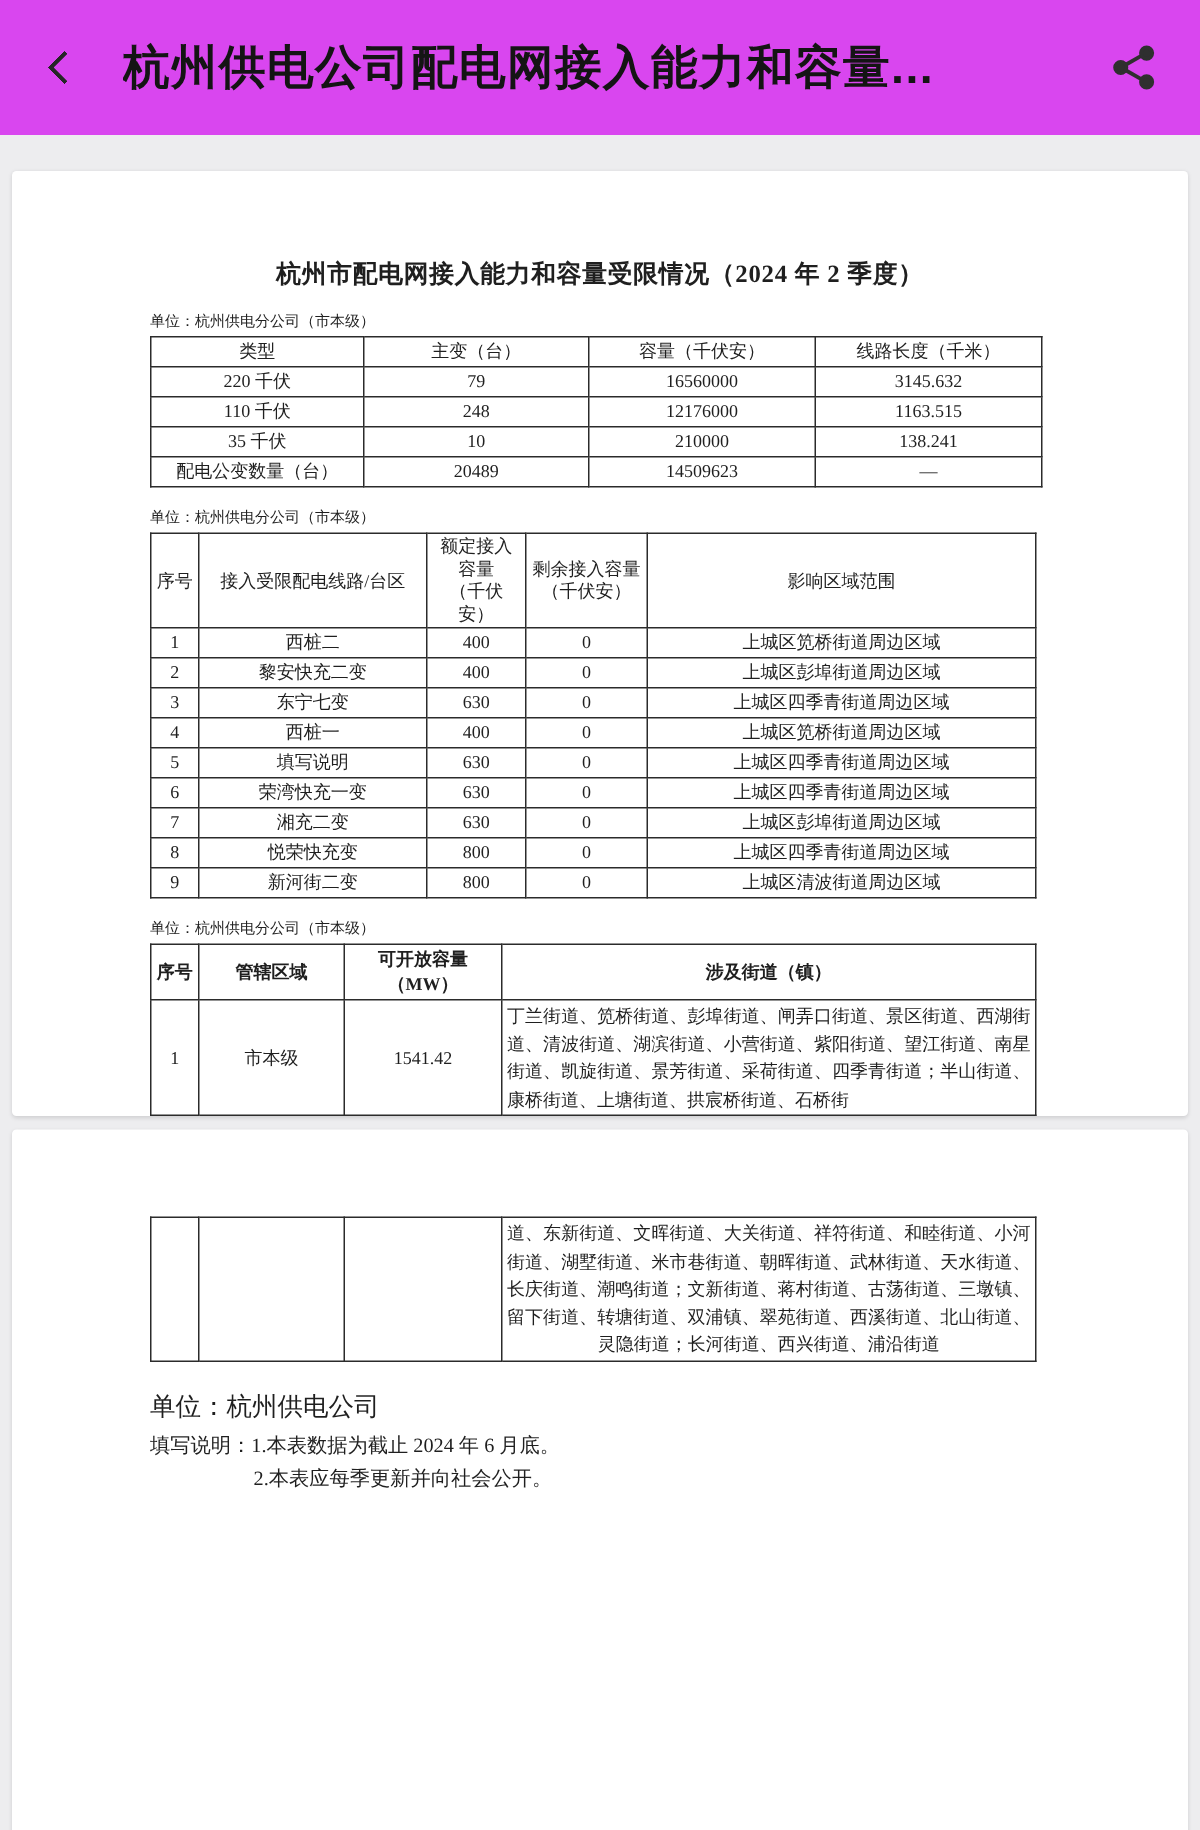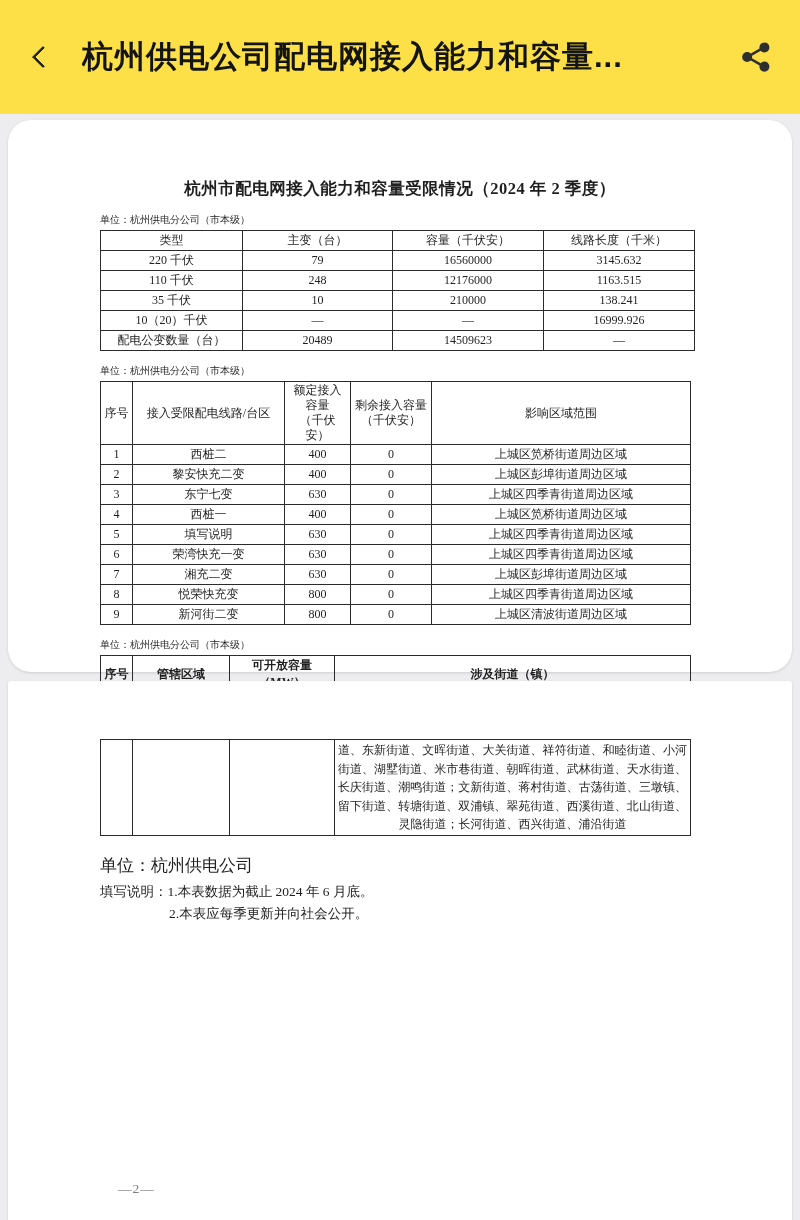--- a/index.html
+++ b/index.html
@@ -6,21 +6,21 @@
   html,body { margin:0; padding:0; }
   body {
     width:800px; height:1220px;
     background:#ededef;
     font-family:"Liberation Sans", sans-serif;
     overflow:hidden;
   }
 
   
   .app-header {
-    height:114px; background:#fde047;
+    height:90px; background:#d946ef;
     display:flex; align-items:center;
   }
   .back-btn {
     background:none; border:none; padding:0;
     margin-left:26px; width:34px; height:40px;
     display:flex; align-items:center; justify-content:center;
     cursor:pointer;
   }
   .chevron-left {
     display:block; width:16px; height:16px;
@@ -40,21 +40,21 @@
 
   
   .doc-scroll { width:800px; }
   .page {
     width:784px; margin:0 auto; background:#ffffff;
     border-radius:3px; box-shadow:0 1px 3px rgba(0,0,0,0.13);
     position:relative;
     font-family:"Liberation Serif","DejaVu Serif",serif;
     color:#1f1f1f;
   }
-  .page-1 { margin-top:6px; height:552px;border-radius:23px; }
+  .page-1 { margin-top:24px; height:630px; }
   .page-2 { margin-top:9px;  height:552px; }
 
   .doc-title {
     margin:0; padding-top:58px;
     text-align:center; font-size:16.5px; font-weight:700;
     letter-spacing:0.5px;
   }
   .unit-label { font-size:10px; margin:13px 0 3px 92px; }
 
   table.tbl {
@@ -152,26 +152,20 @@
             <td>12176000</td>
             <td>1163.515</td>
           </tr>
           <tr>
             <td>35 千伏</td>
             <td>10</td>
             <td>210000</td>
             <td>138.241</td>
           </tr>
           <tr>
-            <td>10（20）千伏</td>
-            <td>—</td>
-            <td>—</td>
-            <td>16999.926</td>
-          </tr>
-          <tr>
             <td>配电公变数量（台）</td>
             <td>20489</td>
             <td>14509623</td>
             <td>—</td>
           </tr>
         </tbody>
       </table>
 
       <p class="unit-label">单位：杭州供电分公司（市本级）</p>
       <table class="tbl tbl2">

